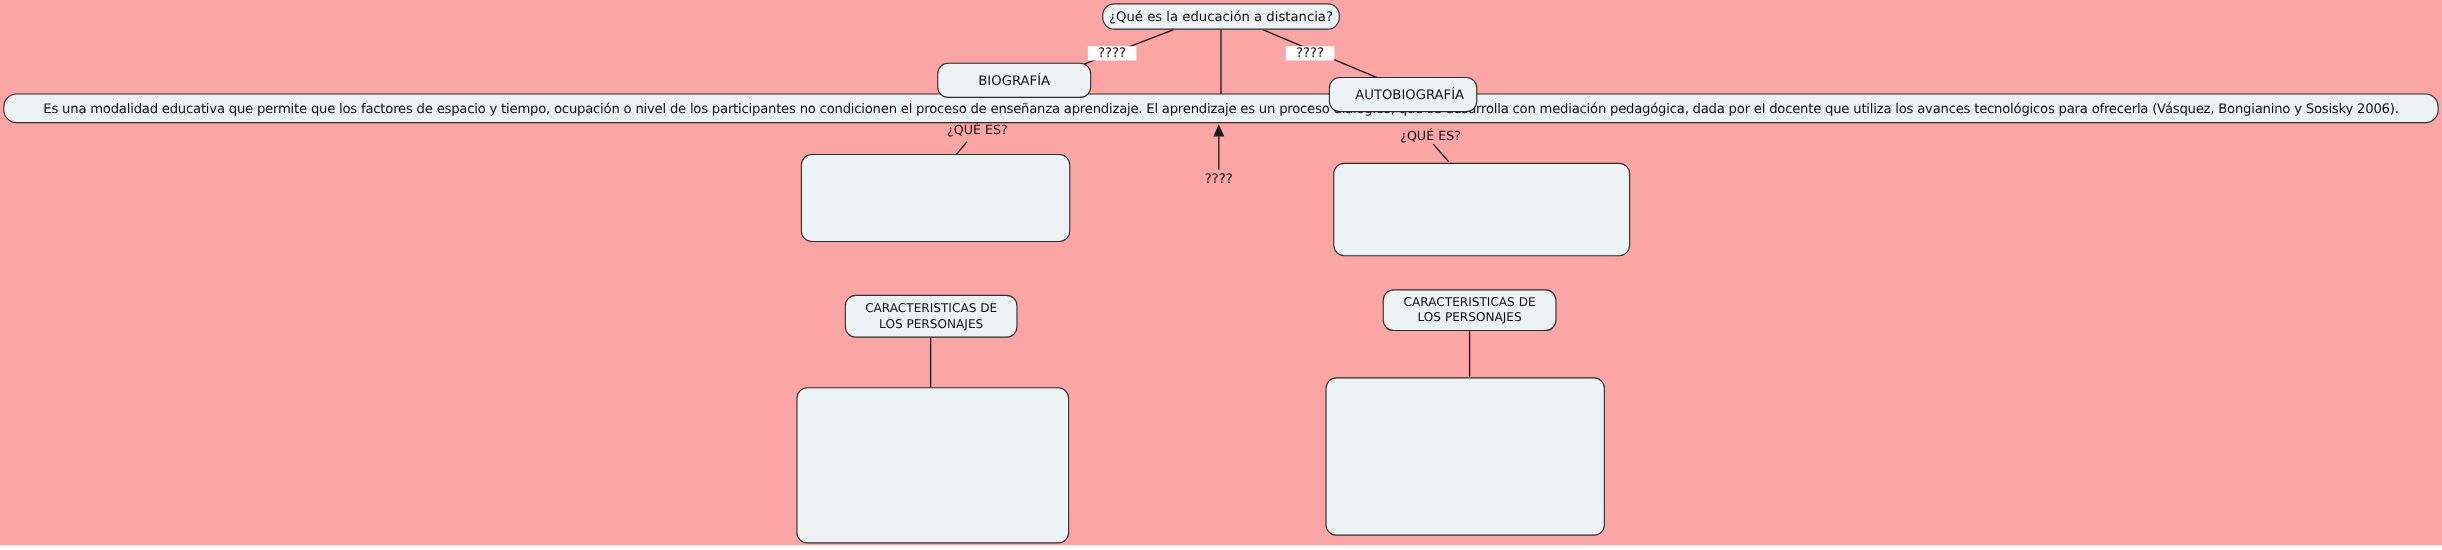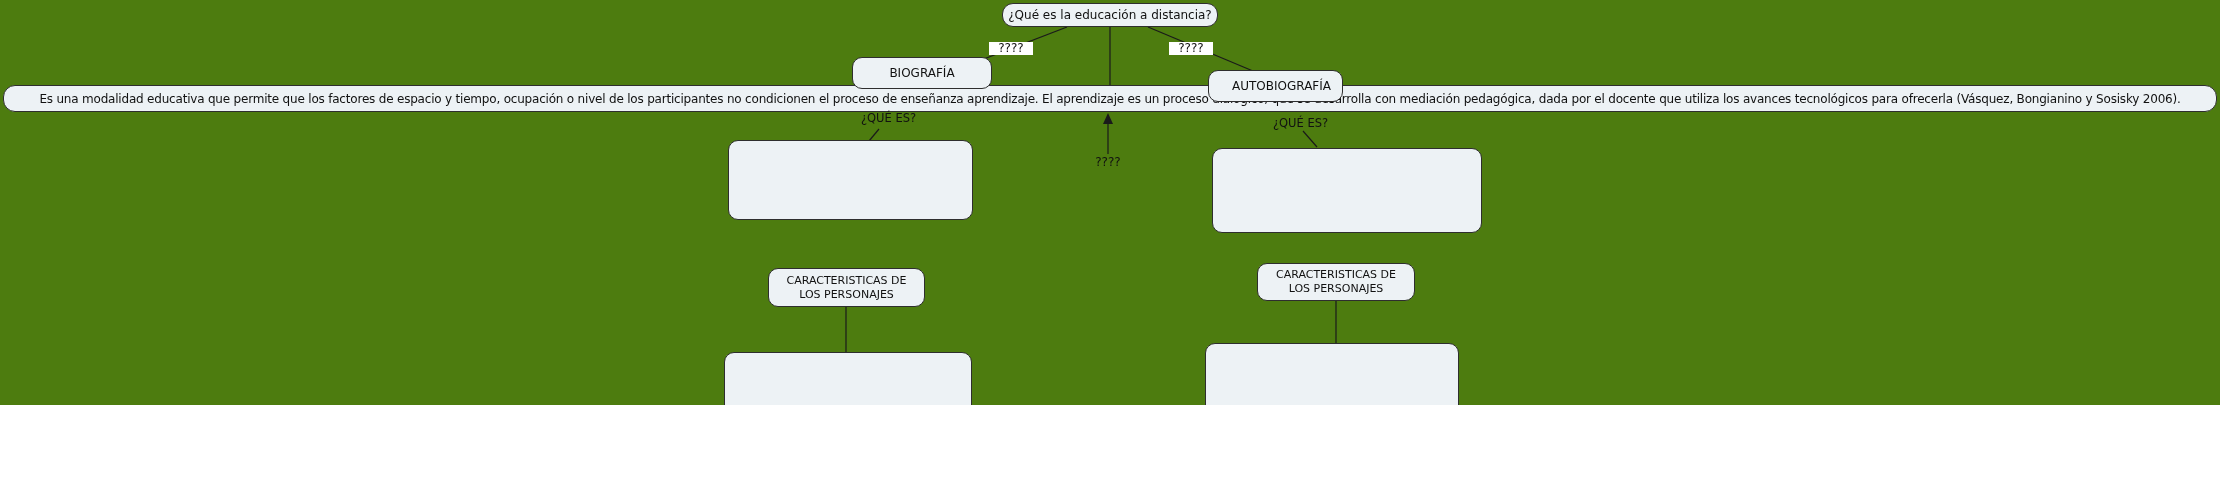--- a/index.html
+++ b/index.html
@@ -1,17 +1,17 @@
 <!DOCTYPE html>
 <html style="--node-fill: #edf2f5; --node-border: #2e2e2e; --connector: #1a1a1a; --text: #111111;"><head>
 <meta charset="utf-8">
 <style>
   html,body{margin:0;padding:0;background:#ffffff;}
   body{font-family:"DejaVu Sans","Liberation Sans",sans-serif;}
-  .canvas{position:relative;width:2220px;height:405px;background:#4d7c0f;overflow:hidden;}
+  .canvas{position:relative;width:2220px;height:496px;background:#fca5a5;overflow:hidden;}
   svg.connectors{position:absolute;left:0;top:0;z-index:0;}
   .node{
     position:absolute;box-sizing:border-box;
     background:var(--node-fill,#edf2f5);
     border:1.3px solid var(--node-border,#2e2e2e);
     border-radius:10px;
     display:flex;align-items:center;justify-content:center;
     font-size:12px;color:var(--text,#111);text-align:center;
   }
   .lphrase{

